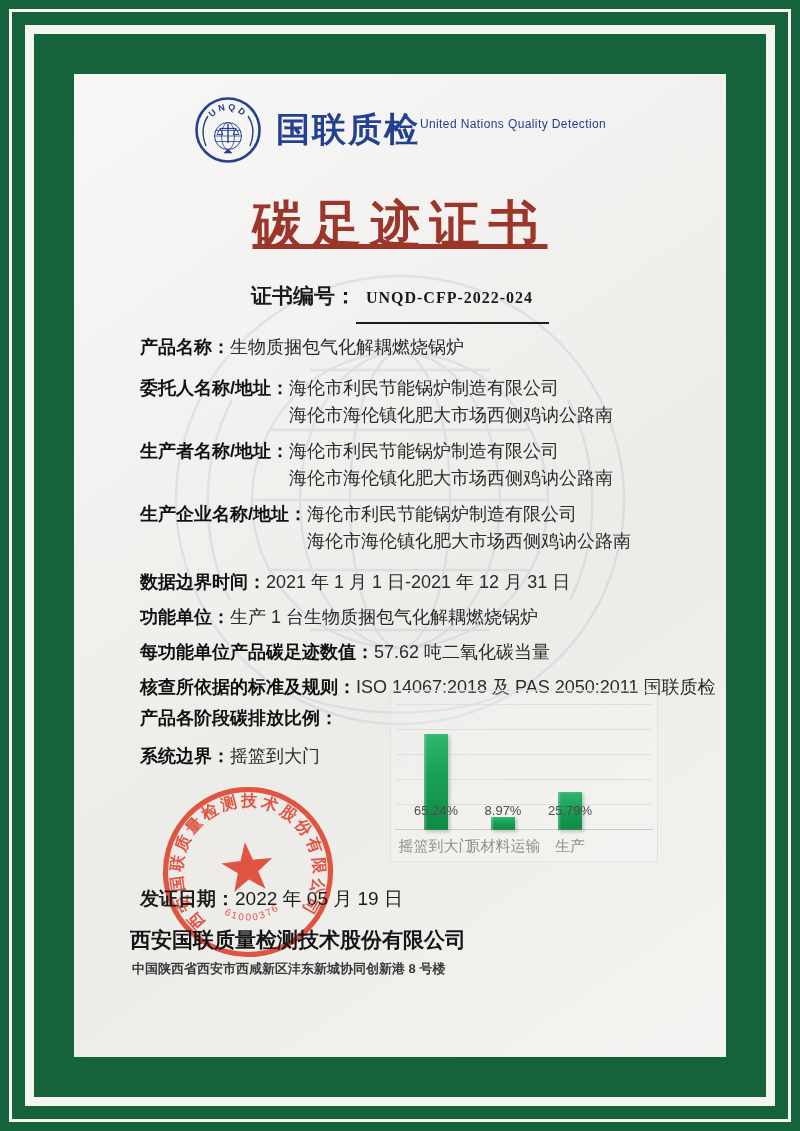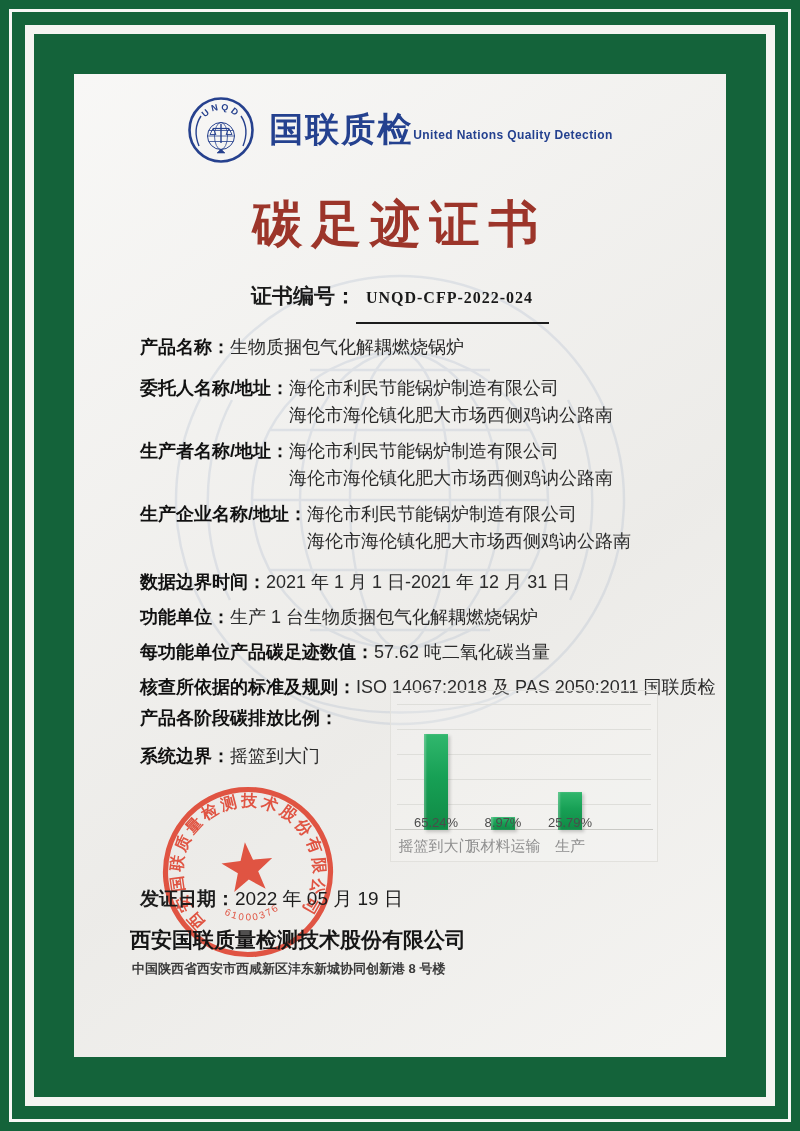--- a/index.html
+++ b/index.html
@@ -10,46 +10,46 @@
   .whiteband{position:absolute;inset:25px;border:9px solid #f4f4f1;pointer-events:none;}
   .paper{position:absolute;inset:74px;background:#f1f0ed;
          background-image:linear-gradient(145deg,rgba(255,255,255,.5),rgba(0,0,0,0.02) 60%,rgba(255,255,255,.25));}
   
   .watermark{position:absolute;left:96px;top:196px;width:460px;height:460px;opacity:.16;}
   
   .logo-row{position:relative;display:flex;justify-content:center;align-items:center;gap:14px;padding-top:22px;}
   .emblem{width:68px;height:68px;flex:0 0 auto;}
   .brand-col{display:flex;flex-direction:row;align-items:flex-start;}
   .brand{font-size:34px;font-weight:800;color:#24418f;letter-spacing:2px;line-height:1.1;}
-  .brand-sub{font-size:12px;font-weight:700;color:#24418f;margin-top:17px;letter-spacing:.4px;}
+  .brand-sub{font-size:12px;font-weight:400;color:#24418f;margin-top:6px;letter-spacing:.4px;}
   
   .cert-title{position:relative;margin-top:32px;text-align:center;font-size:50px;font-weight:900;
               color:#9c352a;letter-spacing:9px;line-height:1.15;
-              font-family:"Liberation Serif","DejaVu Serif",serif;}
+              font-family:"Liberation Serif","DejaVu Serif",serif;text-decoration:underline;}
   
   .cert-no{position:relative;margin-top:28px;text-align:center;font-size:21px;color:#1a1a1a;}
   .cert-no .lab{font-weight:700;}
   .cert-no .val{font-family:"Liberation Serif","DejaVu Serif",serif;font-weight:700;font-size:16px;
                 letter-spacing:1px;border-bottom:2px solid #1c1c1c;padding:0 16px 16px 10px;}
   
   .fields{position:relative;margin:24px 18px 0 66px;font-size:18px;color:#222;}
   .field{margin-bottom:11px;white-space:nowrap;}
   .flabel{font-weight:800;color:#111;display:inline-block;vertical-align:top;line-height:27px;}
   .fvalue{display:inline-block;vertical-align:top;line-height:27px;color:#2b2b2b;}
   .mb2{margin-bottom:9px;} .mb3{margin-bottom:14px;} .mb4{margin-bottom:8px;} .mb5{margin-bottom:4px;}
   
   .chart{position:absolute;left:316px;top:616px;width:266px;height:170px;border:1px solid #e2e1dd;
          background:rgba(255,255,255,.18);}
   .gridline{position:absolute;left:6px;right:6px;height:1px;background:#dededa;}
   .baseline{position:absolute;left:4px;right:4px;bottom:31px;height:1px;background:#c9c9c5;}
   .bar-group{position:absolute;bottom:31px;width:24px;}
   .bar{position:absolute;bottom:0;left:0;width:24px;
        background:linear-gradient(180deg,#31b76d 0%,#17a055 45%,#108a45 100%);
        box-shadow:2px 2px 3px rgba(60,60,60,.25), inset 2px 0 2px rgba(255,255,255,.25);}
-  .bar-val{position:absolute;bottom:100%;margin-bottom:0;left:50%;transform:translateX(-50%);
+  .bar-val{position:absolute;bottom:100%;margin-bottom:12px;left:50%;transform:translateX(-50%);
            font-size:13px;color:#4c4c4c;white-space:nowrap;text-align:right;}
   .cat{position:absolute;top:146px;font-size:15px;color:#8f8f8f;white-space:nowrap;transform:translateX(-50%);}
   
   .seal{position:absolute;left:76px;top:700px;width:196px;height:196px;opacity:.9;
         transform:rotate(-6deg);pointer-events:none;}
   
   .issue-line{position:absolute;left:66px;top:812px;font-size:19px;color:#1c1c1c;white-space:nowrap;}
   .issue-line .lab{font-weight:800;}
   .issuer-name{position:absolute;left:56px;top:852px;font-size:21px;font-weight:800;color:#161616;white-space:nowrap;}
   .issuer-addr{position:absolute;left:58px;top:886px;font-size:13px;font-weight:700;color:#3a3a3a;white-space:nowrap;}

